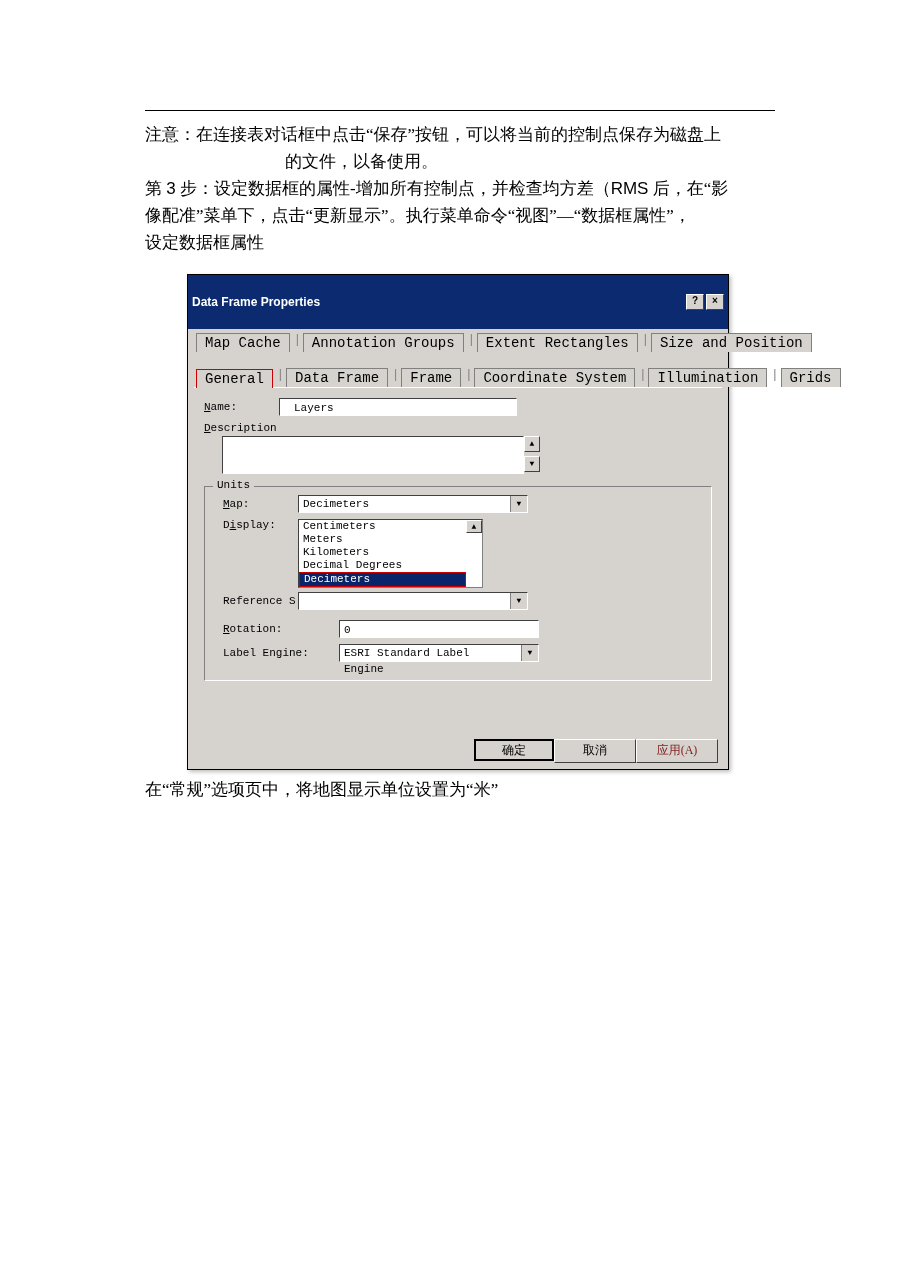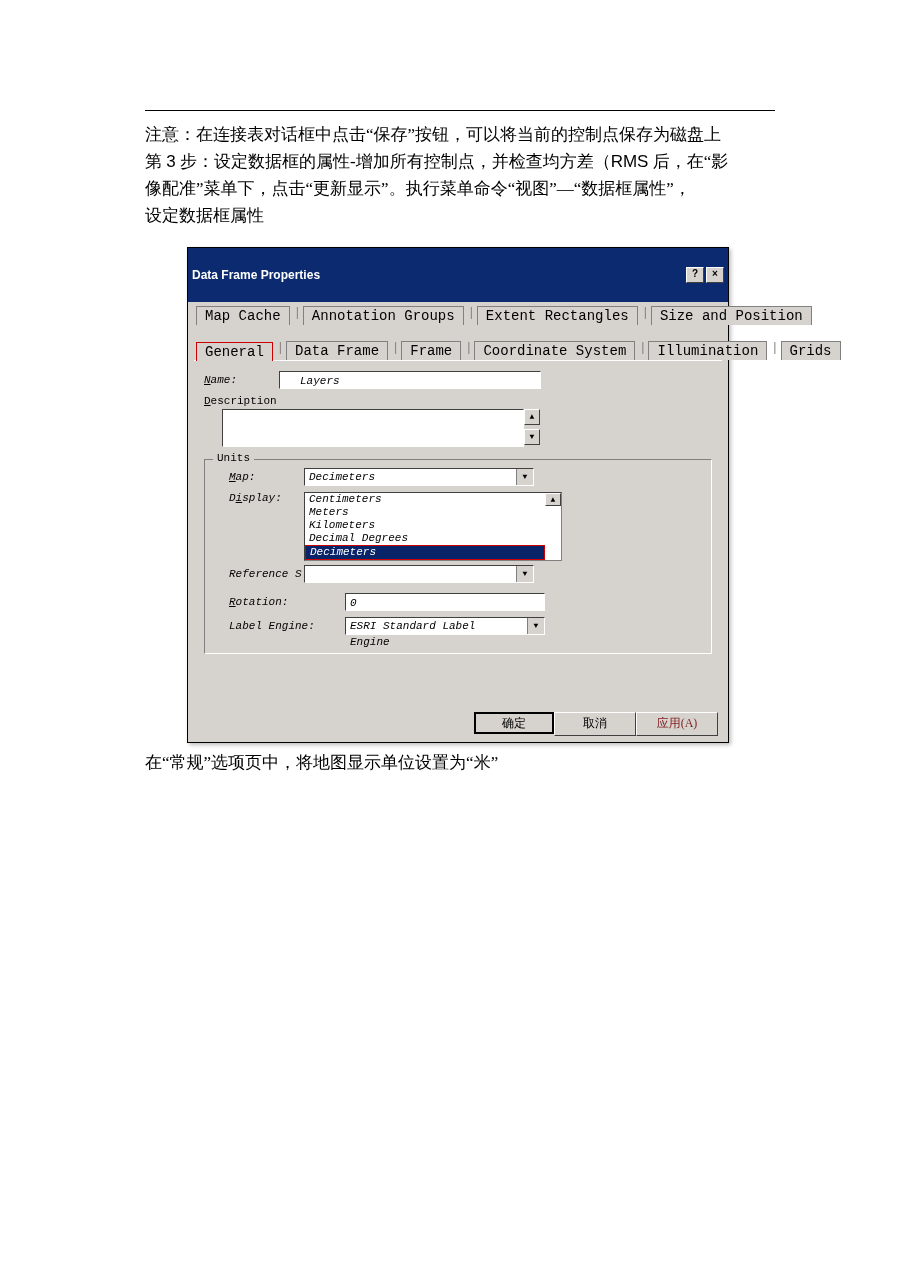--- a/index.html
+++ b/index.html
@@ -71,32 +71,32 @@
     }
     .tab-sep { color: #808080; padding: 0 2px; }
     .panel-inner {
       border-top: 1px solid #fff;
       margin: 0 6px 6px 6px;
       padding: 10px 10px;
       background: #d6d3ce;
       height: 340px;
       box-sizing: border-box;
     }
-    .field-row { display: flex; align-items: center; margin-bottom: 6px; font-style: italic; }
+    .field-row { display: flex; align-items: center; margin-bottom: 6px; }
     .field-label { width: 75px; font-size: 11px; }
     .underline-char { text-decoration: underline; }
     .text-input {
       flex: none;
-      width: 262px;
+      width: 238px;
       height: 18px;
       background: #fff;
       border: 1px solid #808080;
       border-top-color: #404040; border-left-color: #404040;
       border-right-color: #fff; border-bottom-color: #fff;
-      padding: 0 20px;
+      padding: 0 14px;
       font-family: "Courier New", monospace;
       font-size: 11px;
       line-height: 18px;
       box-sizing: border-box;
     }
     .textarea-wrap { display: flex; }
     .textarea {
       width: 300px; height: 36px;
       background: #fff;
       border: 1px solid #808080;
@@ -113,21 +113,21 @@
       border: 1px solid #fff;
       border-right-color: #404040; border-bottom-color: #404040;
       font-size: 8px; text-align: center; line-height: 14px;
       box-sizing: border-box;
     }
     .group {
       margin-top: 12px;
       border: 1px solid #808080;
       border-top-color: #808080; border-left-color: #808080;
       border-right-color: #fff; border-bottom-color: #fff;
-      padding: 8px 10px 12px 24px;
+      padding: 8px 10px 12px 18px;
       position: relative;
     }
     .group-legend {
       position: absolute; top: -8px; left: 8px;
       background: #d6d3ce; padding: 0 4px; font-size: 11px;
     }
     .combo {
       display: flex;
       width: 230px; height: 18px;
       background: #fff;
@@ -137,21 +137,21 @@
       font-size: 11px;
       box-sizing: border-box;
     }
     .combo .val { flex: 1; padding: 0 4px; line-height: 16px; }
     .combo .arrow {
       width: 16px; background: #d6d3ce;
       border-left: 1px solid #808080;
       text-align: center; font-size: 8px; line-height: 16px;
     }
     .listbox {
-      width: 258px; background: #fff;
+      width: 185px; background: #fff;
       border: 1px solid #808080;
       border-top-color: #404040; border-left-color: #404040;
       font-size: 11px;
       box-sizing: border-box;
       display: flex;
     }
     .list-items { flex: 1; }
     .list-item { padding: 0 4px; line-height: 13px; }
     .list-item.highlight {
       background: #0a246a; color: #fff;
@@ -186,20 +186,21 @@
     .wide-label { width: 116px; }
   </style>
 </head>
 <body>
 
 <div class="page">
   <div class="rule"></div>
 
   <div class="body-text">
     <span>注意：在连接表对话框中点击“保存”按钮，可以将当前的控制点保存为磁盘上</span><br>
+    <span class="indent-center" style="display:inline-block;">的文件，以备使用。</span>
   </div>
 
   <div class="body-text">
     <span>第 </span><span class="sans">3</span><span> 步：设定数据框的属性-增加所有控制点，并检查均方差（</span><span class="sans">RMS</span><span> 后，在“影</span><br>
     <span>像配准”菜单下，点击“更新显示”。执行菜单命令“视图”—“数据框属性”，</span><br>
     <span>设定数据框属性</span>
   </div>
 
   <div class="screenshot">
     <div class="titlebar">

